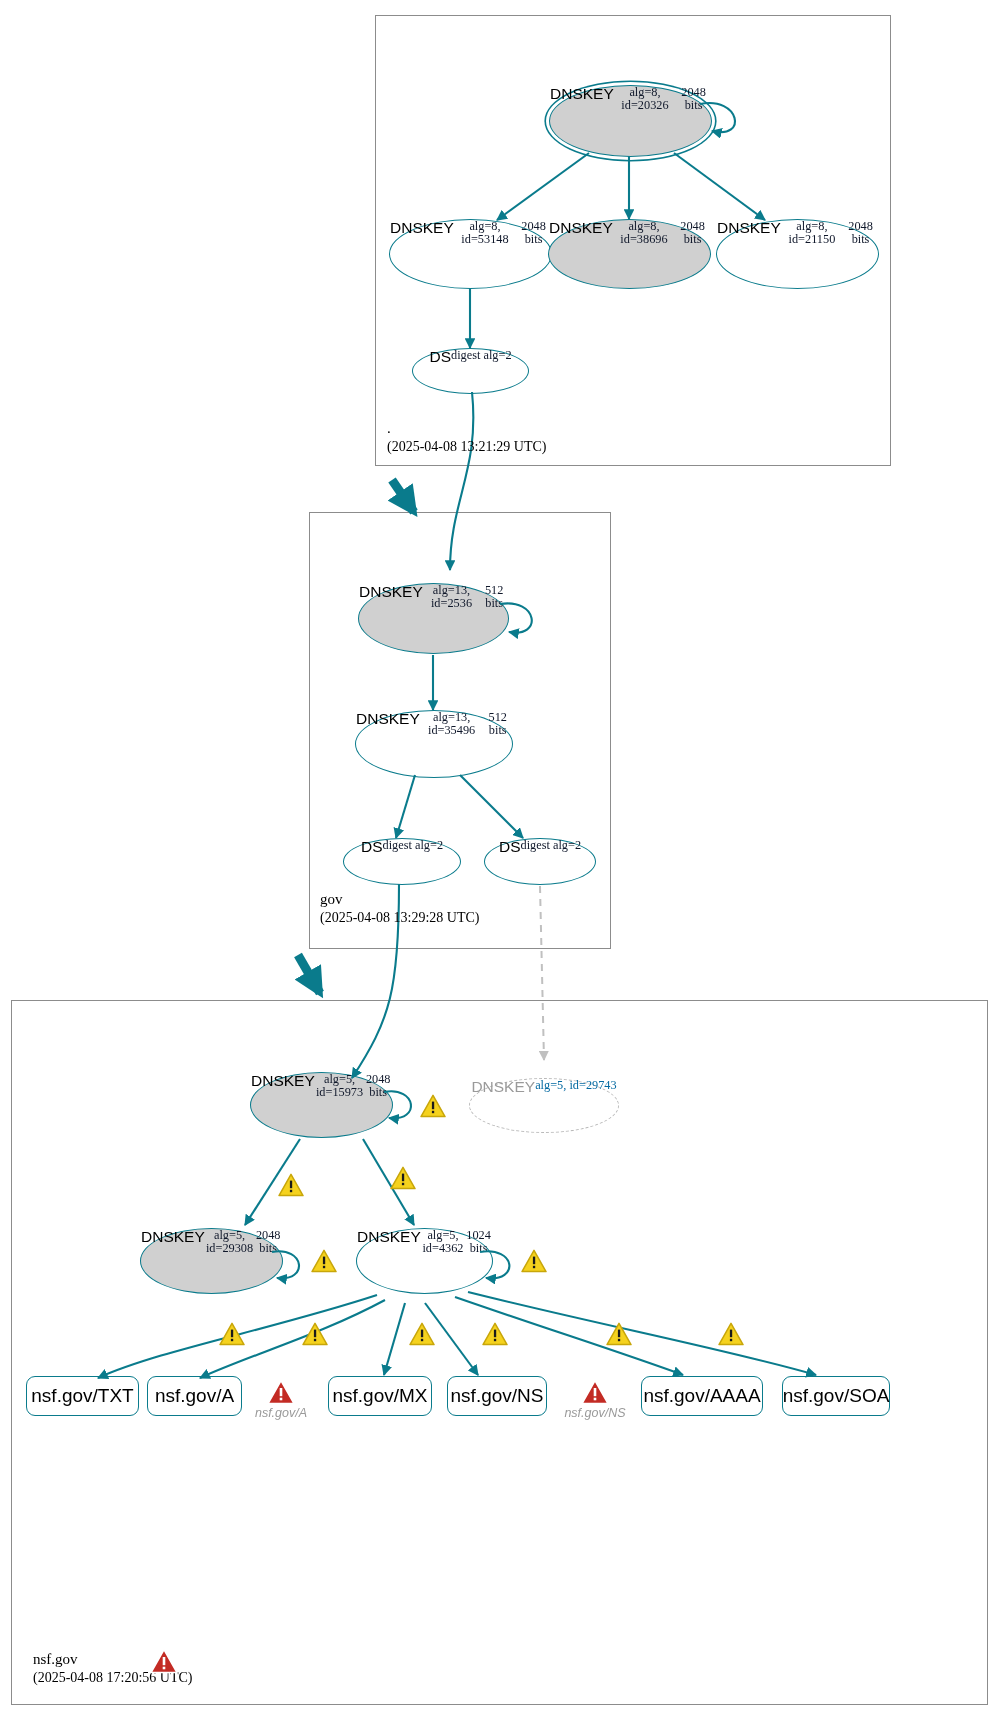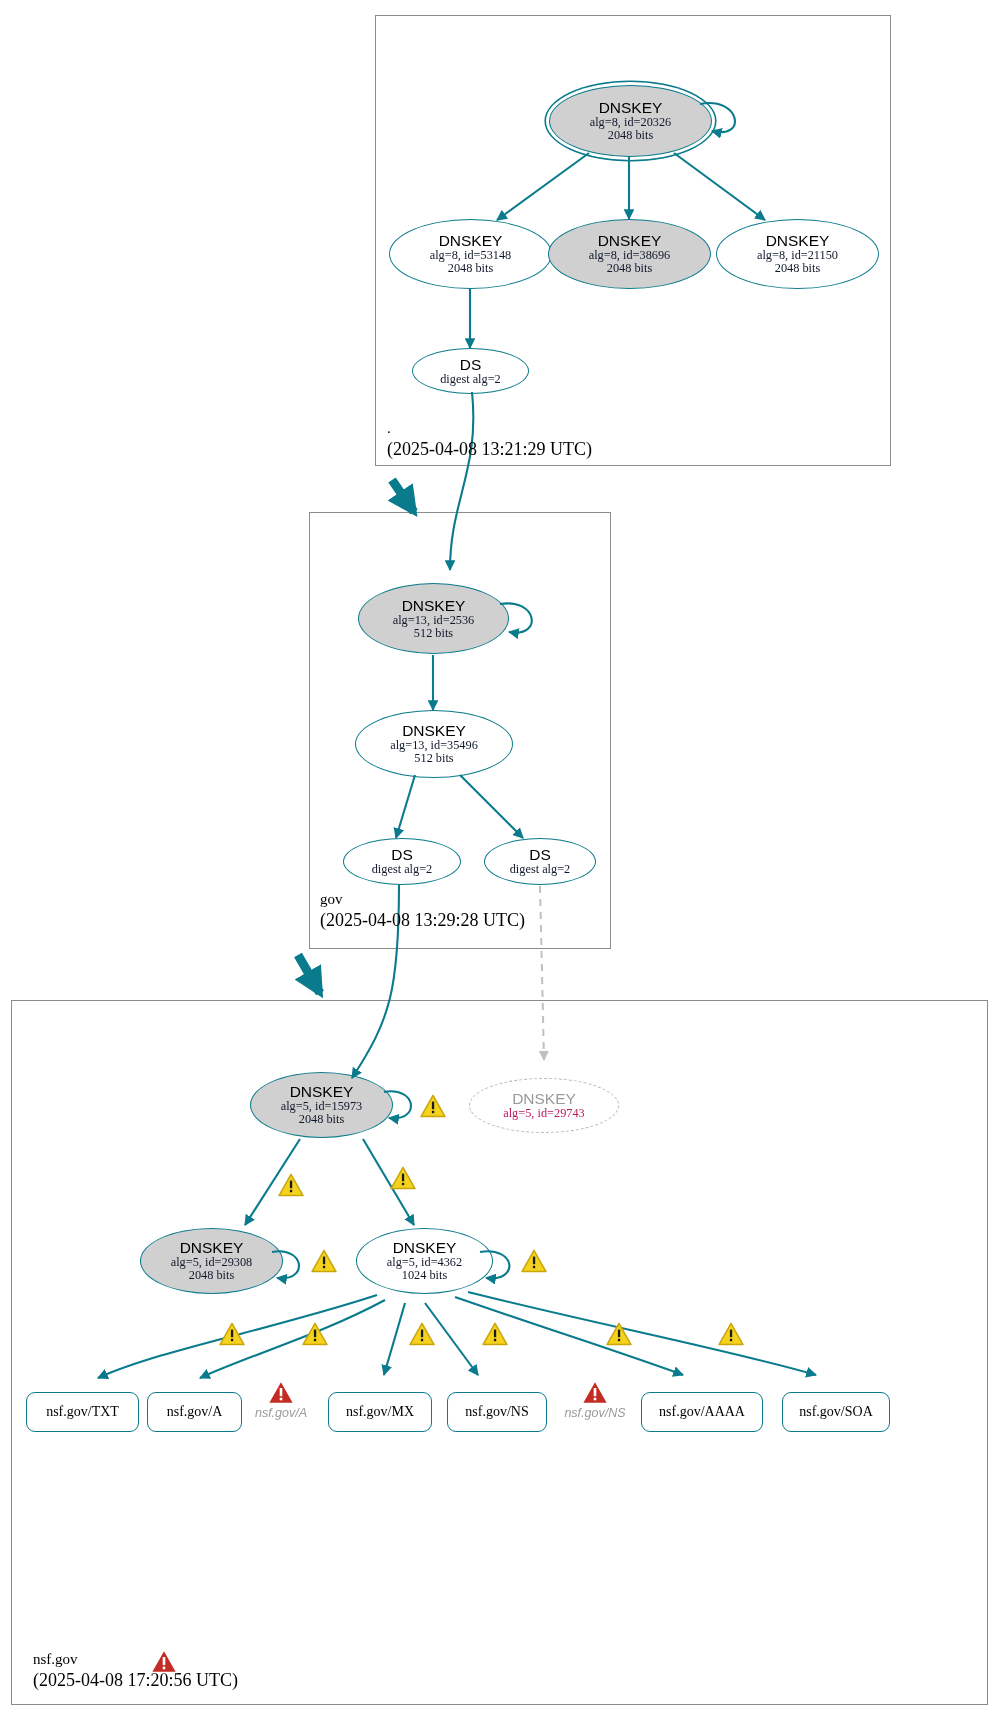--- a/index.html
+++ b/index.html
@@ -7,57 +7,57 @@
     width:999px;height:1725px;position:relative;overflow:hidden;
     font-family:"Liberation Serif", serif;
   }
   #canvas{position:absolute;left:0;top:0;width:999px;height:1725px;}
   svg.layer{position:absolute;left:0;top:0;width:999px;height:1725px;overflow:visible;}
   svg.edges{z-index:1;}
 
   
   .ell{
     position:absolute;
-    display:flex;flex-direction:column;align-items:center;justify-content:center;
+    display:flex;flex-direction:row;align-items:flex-start;justify-content:center;
     border:1.6px solid #0a7b8c;
     border-radius:50%;
     box-sizing:border-box;
     text-align:center;
     background:#ffffff;
     line-height:1.04;
   }
   .ell.filled{background:#d0d0d0;}
   .ell.dashed{border:1.6px dashed #b8b8b8;background:#ffffff;}
   .ell.dbl{box-shadow:0 0 0 3px #ffffff, 0 0 0 4.6px #0a7b8c;}
 
   .t1{font-family:"Liberation Sans", sans-serif;font-size:15.5px;color:#000;letter-spacing:0px;}
   .t2{font-family:"Liberation Serif", serif;font-size:12.3px;color:#0f172a;}
   .ell.dashed .t1{color:#9a9a9a;}
-  .ell.dashed .t2{color:#be185d;}
+  .ell.dashed .t2{color:#0369a1;}
 
   
   .rrset{
     position:absolute;
     display:flex;align-items:center;justify-content:center;
     border:1.6px solid #0a7b8c;border-radius:9px;background:#fff;
     box-sizing:border-box;
-    font-family:Liberation Serif, serif;font-size:14px;color:#000;margin-top:16px;
+    font-family:Liberation Sans, sans-serif;font-size:19px;color:#000;
   }
 
   
   .zone{
     position:absolute;border:1px solid #8c8c8c;background:transparent;
     box-sizing:border-box;z-index:0;
   }
   .zone-label{
     position:absolute;z-index:4;
     font-family:"Liberation Serif", serif;color:#000;
   }
   .zone-name{font-size:15px;line-height:1.25;}
-  .zone-time{font-size:18px;line-height:1.25;}
+  .zone-time{font-size:14px;line-height:1.25;}
 
   
   .warn{position:absolute;z-index:6;width:26px;height:24px;}
   .err{position:absolute;z-index:6;width:28px;height:26px;}
   .errlabel{
     position:absolute;z-index:6;
     font-family:"Liberation Sans", sans-serif;font-style:italic;
     font-size:12.5px;color:#9a9a9a;white-space:nowrap;text-align:center;
   }
 </style>

